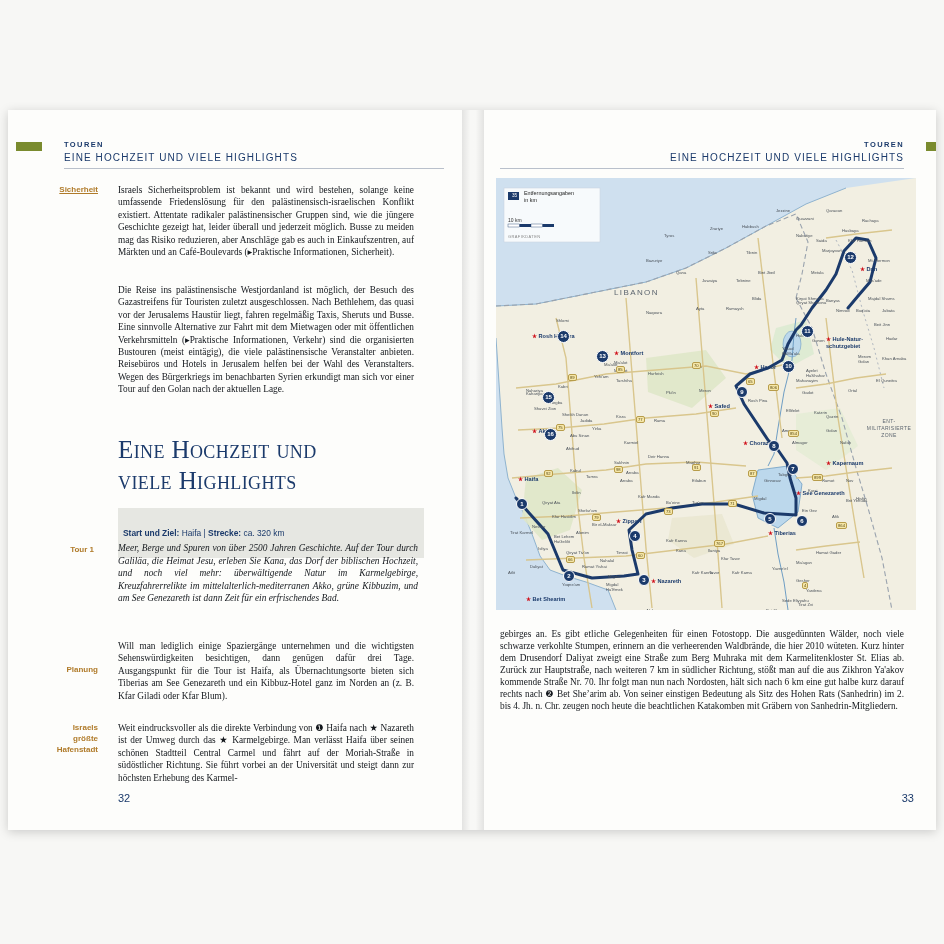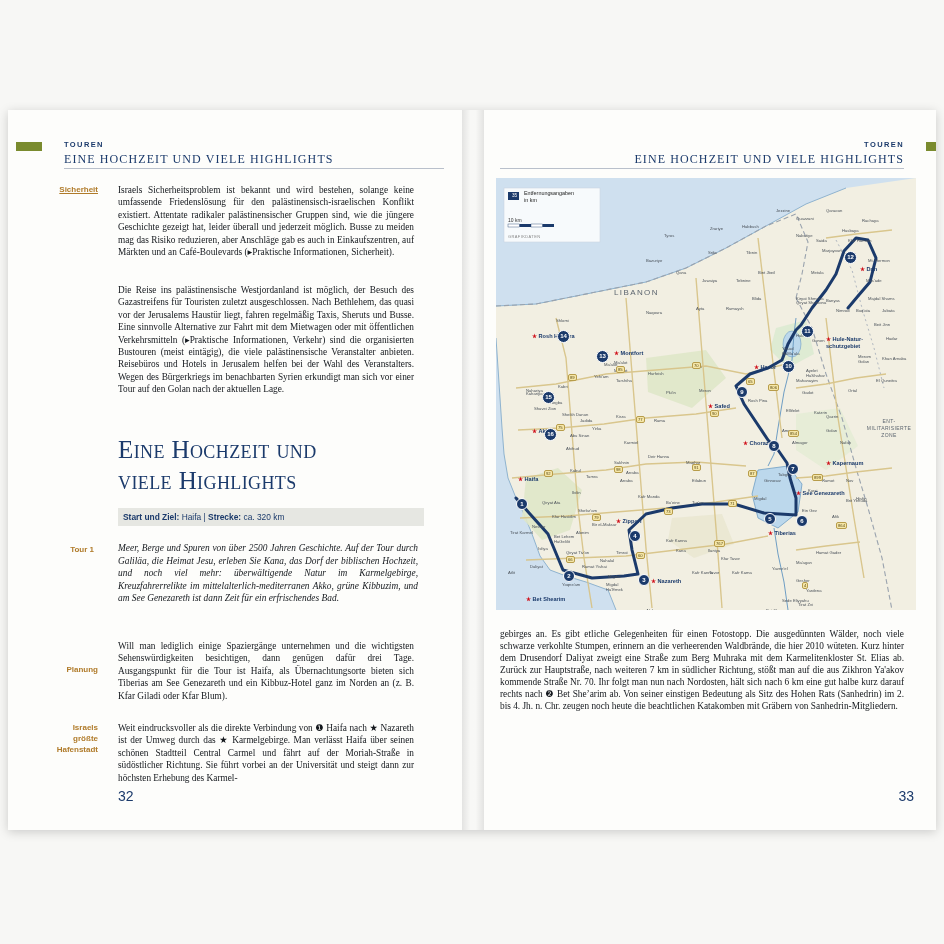--- a/index.html
+++ b/index.html
@@ -14,21 +14,21 @@
           background:linear-gradient(to right,rgba(0,0,0,.10),rgba(0,0,0,.02) 38%,rgba(0,0,0,.02) 62%,rgba(0,0,0,.10));}
   .page{position:absolute;top:0;height:720px;overflow:hidden;}
   .page.left{left:0;width:470px;background:#fdfdfb;}
   .page.right{left:470px;width:458px;background:#fdfdfb;}
 
   
   .runhead{position:absolute;top:30px;height:30px;}
   .runhead .bar{position:absolute;top:2px;width:26px;height:9px;background:#7a8b2e;}
   .runhead .t1{font-family:"Liberation Sans",sans-serif;font-size:7.5px;letter-spacing:1.4px;
                font-weight:bold;color:#1b3a6b;text-transform:uppercase;}
-  .runhead .t2{font-family:Liberation Serif, serif;font-size:12px;letter-spacing:1.1px;
+  .runhead .t2{font-family:Liberation Sans, sans-serif;font-size:10px;letter-spacing:1.1px;
                color:#1b3a6b;text-transform:uppercase;margin-top:3px;}
   .runhead .rule{position:absolute;height:1px;background:#b9c0cb;}
 
   .lhead{left:56px;width:380px;}
   .lhead .bar{left:-48px;}
   .rhead{left:22px;width:404px;text-align:right;}
   .rhead .bar{right:-48px;}
 
   
   .marg{position:absolute;width:80px;text-align:right;
@@ -36,27 +36,27 @@
         color:#b07b2a;font-weight:bold;}
   .body{position:absolute;width:296px;text-align:justify;
         font-family:"Liberation Serif",serif;font-size:9.3px;line-height:12.4px;color:#14181d;}
 
   
   .chapter{position:absolute;left:110px;width:310px;
            font-family:"Liberation Serif",serif;font-size:25px;line-height:31px;
            letter-spacing:.4px;color:#1b3a6b;font-variant:small-caps;}
   .strap{position:absolute;left:110px;width:306px;background:#e6e7e2;
          font-family:"Liberation Sans",sans-serif;font-size:8.4px;color:#1b3a6b;
-         padding:4px 5px;box-sizing:border-box;}
+         padding:20px 5px;box-sizing:border-box;}
   .strap .lab{font-weight:bold;}
   .intro{position:absolute;left:110px;width:300px;font-style:italic;
          font-family:"Liberation Serif",serif;font-size:9.4px;line-height:12.6px;color:#14181d;text-align:justify;}
 
   .folio{position:absolute;bottom:26px;font-family:"Liberation Sans",sans-serif;
-         font-size:14px;color:#1b3a6b;}
+         font-size:11px;color:#1b3a6b;}
 
   
   .mapbox{position:absolute;left:18px;top:68px;width:420px;height:432px;
           background:#eef3f9;border:0;overflow:hidden;}
   .mapbox svg{display:block;}
   .rtext{position:absolute;left:22px;width:404px;text-align:justify;
          font-family:"Liberation Serif",serif;font-size:9.3px;line-height:12px;color:#14181d;}
 </style>
 </head>
 <body>

